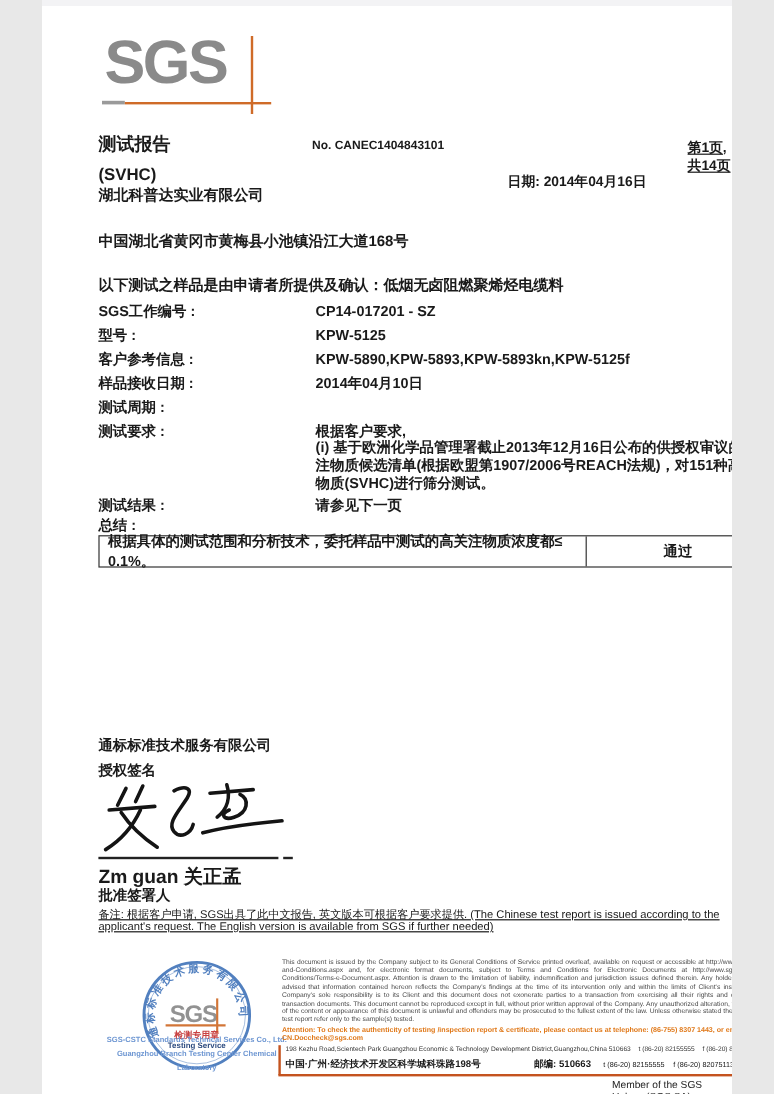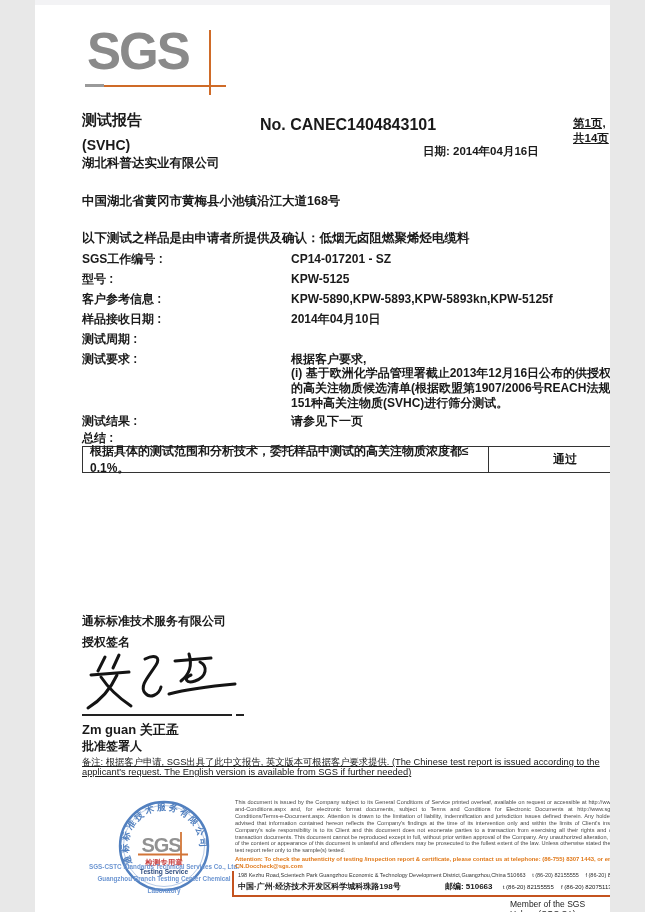--- a/index.html
+++ b/index.html
@@ -15,32 +15,32 @@
   
   .logo-text{left:52px;top:26px;font-size:51px;font-weight:800;color:#8a8a8a;
              letter-spacing:-2px;line-height:1;}
   .logo-underline-gray{left:50px;top:84px;width:19px;height:3px;background:#9a9a9a;}
   .logo-underline-orange{left:69px;top:85px;width:122px;height:2px;background:#cf6b28;}
   .logo-vline-orange{left:174px;top:30px;width:2px;height:65px;background:#cf6b28;}
 
   
   .report-title{left:47px;top:111px;font-size:15px;font-weight:800;}
   .report-subtitle{left:47px;top:137px;font-size:14px;font-weight:800;}
-  .report-no{left:225px;top:116px;font-size:16px;font-weight:600;text-align:center;}
+  .report-no{left:225px;top:116px;font-size:10px;font-weight:600;text-align:center;}
   .report-date{left:388px;top:116px;font-size:11.5px;font-weight:600;margin-top:28px;}
   .report-page{left:538px;top:116px;font-size:11.5px;font-weight:600;text-decoration:underline;}
 
   
   .applicant-name{left:47px;top:155px;font-size:12.5px;font-weight:700;}
   .applicant-address{left:47px;top:193px;font-size:12.5px;font-weight:700;}
   .sample-statement{left:47px;top:230px;font-size:12.5px;font-weight:700;}
 
   
   .info{left:47px;top:249px;width:563px;}
-  .info-row{display:flex;align-items:flex-start;min-height:20px;gap:28px;}
+  .info-row{display:flex;align-items:flex-start;min-height:20px;}
   .info-row.r6{min-height:20px;}
   .info-label{width:181px;flex:0 0 181px;font-size:12px;font-weight:700;}
   .info-value{flex:1;font-size:12px;font-weight:700;}
   .info-row.multiline{margin-top:-3px;}
   .info-row.multiline .info-value{line-height:15px;}
   .info-row:not(.multiline) .info-value, .info-row:not(.multiline) .info-label{line-height:20px;}
 
   .summary-label{left:47px;top:430px;font-size:12px;font-weight:700;}
   .summary-table{left:47px;top:446px;width:560px;height:27px;border:1.5px solid #333;
                  display:flex;box-sizing:border-box;}
@@ -48,21 +48,21 @@
                      padding-left:7px;font-size:12px;font-weight:700;}
   .summary-cell-verdict{width:152px;display:flex;align-items:center;justify-content:center;
                         font-size:12px;font-weight:700;}
 
   
   .sig-company{left:47px;top:613px;font-size:12px;font-weight:700;}
   .sig-auth{left:47px;top:634px;font-size:12px;font-weight:700;}
   .sig-svg{left:48px;top:650px;}
   .sig-line{left:47px;top:714px;width:150px;height:2px;background:#222;}
   .sig-line-dash{left:201px;top:714px;width:8px;height:2px;background:#222;}
-  .sig-name{left:47px;top:721px;font-size:13px;font-weight:600;}
+  .sig-name{left:47px;top:721px;font-size:16px;font-weight:600;}
   .sig-title{left:47px;top:738px;font-size:12px;font-weight:700;}
 
   .note{left:47px;top:757px;width:562px;font-size:9.3px;line-height:10px;font-weight:400;text-decoration:underline;}
 
   
   .legal{left:200px;top:799px;width:428px;font-size:5.6px;line-height:6.9px;color:#4a4a4a;
          text-align:justify;}
   .attention{left:200px;top:856px;width:428px;font-size:5.9px;line-height:7px;
              color:#e07818;font-weight:700;}
   .addr-vline{left:197px;top:871px;width:2px;height:25px;background:#c4531f;}

